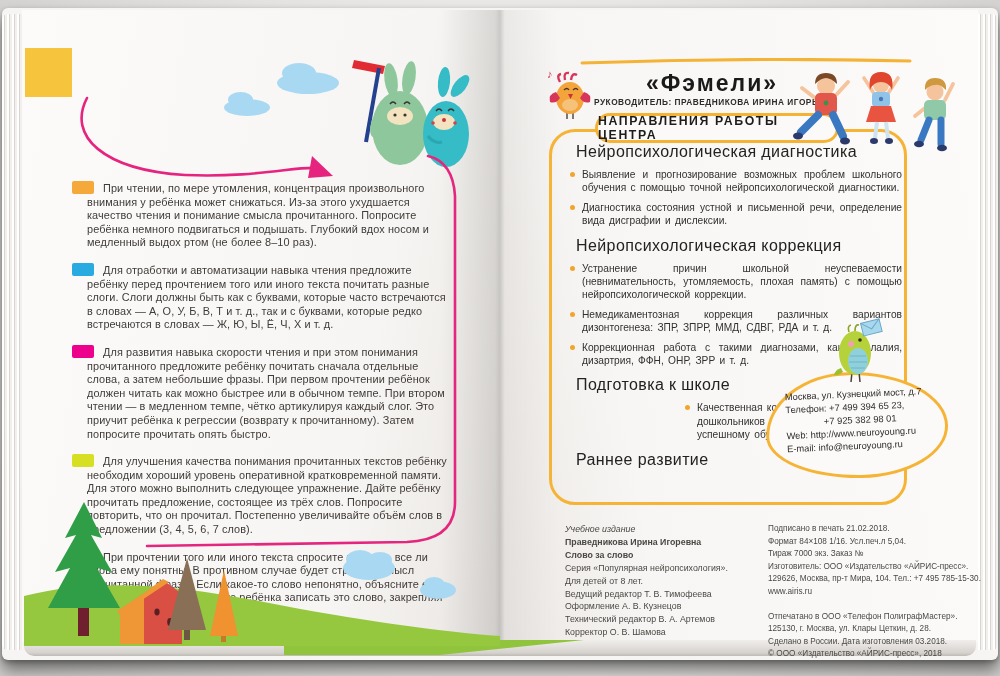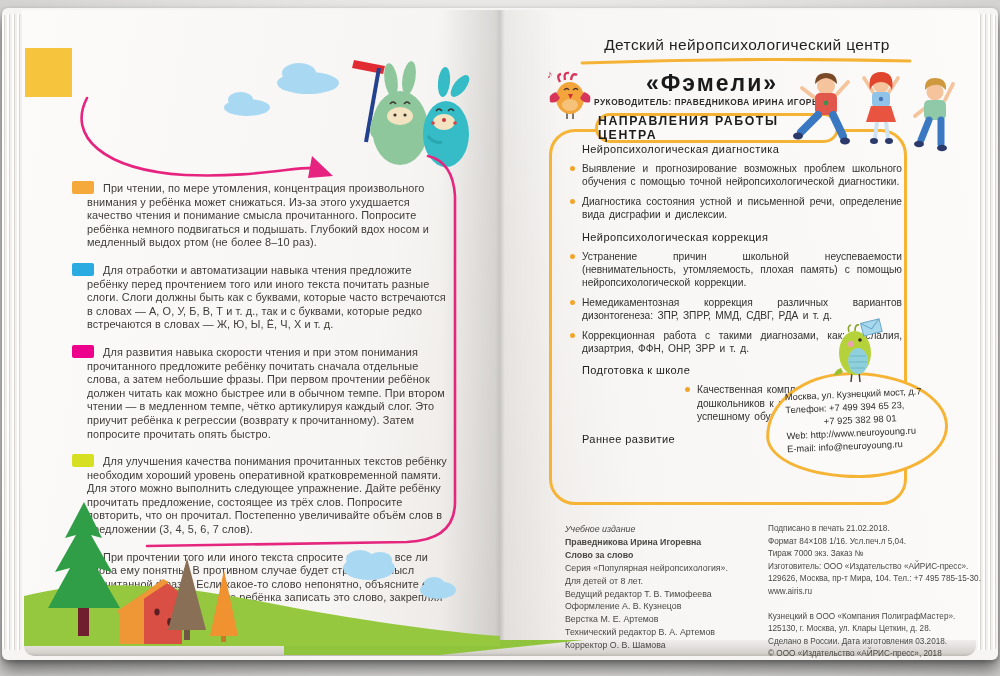--- a/index.html
+++ b/index.html
@@ -36,21 +36,21 @@
 
   
   .rp-title{left:582px;top:36px;width:330px;text-align:center;font-size:15.5px;color:#1e1e1e;letter-spacing:.4px;}
   .rp-name{left:582px;top:70px;width:260px;text-align:center;font-size:23px;color:#1a1a1a;letter-spacing:2px;font-weight:bold;}
   .rp-director{left:594px;top:97px;width:260px;font-size:8.3px;font-weight:bold;letter-spacing:.5px;color:#2e2c2a;}
   .dir-label{left:595px;top:113px;width:238px;height:24px;border:3px solid #f5b335;border-radius:16px;
              background:#fbfaf8;z-index:3;display:flex;align-items:center;justify-content:center;
              font-size:12.3px;font-weight:bold;letter-spacing:1.6px;color:#1d1d1d;}
   .dir-frame{left:549px;top:129px;width:352px;height:370px;border:3px solid #f6b437;border-radius:26px;z-index:1;}
   .sections{left:568px;top:143px;width:334px;z-index:2;}
-  .sec-title{font-size:11px;color:#242220;letter-spacing:.4px;margin:9px 0 7px 14px;}
+  .sec-title{font-size:16px;color:#242220;letter-spacing:.4px;margin:9px 0 7px 8px;}
   .sec:first-child .sec-title{margin-top:0;}
   .sec-item{display:flex;margin:0 0 6px 0;justify-content:flex-end;}
   .sec-item .dot{flex:0 0 auto;width:5px;height:5px;border-radius:50%;background:#f2a52c;margin:4px 7px 0 2px;}
   .sec-item .txt{font-size:10.2px;line-height:13.4px;color:#33312f;text-align:justify;word-spacing:1.5px;}
   .sec.narrow .sec-item .txt{width:205px;text-align:left;}
   .bubble{left:766px;top:372px;width:182px;height:106px;border:3px solid #f6b437;background:#fbfaf8;z-index:2;
           border-radius:46% 54% 48% 52% / 60% 52% 48% 40%;transform:rotate(-1deg);box-sizing:border-box;
           padding:13px 8px 0 17px;font-size:9.3px;line-height:13px;color:#2e2c2a;}
   .bubble .rot{transform:rotate(-1.5deg);}
   .bubble .ind{padding-left:38px;}
@@ -149,21 +149,20 @@
       </g>
       <g fill="#a9d9f2">
         <ellipse cx="345" cy="70" rx="26" ry="12"></ellipse>
           <ellipse cx="336" cy="61" rx="14" ry="9"></ellipse>
           <ellipse cx="356" cy="62" rx="12" ry="8"></ellipse>
         <ellipse cx="414" cy="92" rx="18" ry="9"></ellipse>
           <ellipse cx="410" cy="85" rx="10" ry="6"></ellipse>
       </g>
     </svg>
 
-    <div class="abs rp-title">Детский нейропсихологический центр</div>
     <svg class="abs" style="left:580px;top:58px;" width="332" height="8" viewBox="0 0 332 8">
       <path d="M2,5 Q166,-1 330,3" fill="none" stroke="#f5b335" stroke-width="3" stroke-linecap="round"></path>
     </svg>
     <div class="abs rp-name">«Фэмели»</div>
     <div class="abs rp-director">РУКОВОДИТЕЛЬ: ПРАВЕДНИКОВА ИРИНА ИГОРЕВНА</div>
 
     <svg class="abs" style="left:546px;top:68px;" width="48" height="52" viewBox="0 0 48 52">
       <text x="1" y="10" font-size="11" fill="#d6365a">♪</text>
       <line x1="21" y1="44" x2="21" y2="51" stroke="#4a4038" stroke-width="1.4"></line>
       <line x1="27" y1="44" x2="27" y2="51" stroke="#4a4038" stroke-width="1.4"></line>
@@ -288,30 +287,29 @@
     </svg>
 
     <div class="abs colo colo-l">
       <div class="it">Учебное издание</div>
       <div class="b">Праведникова Ирина Игоревна</div>
       <div class="b">Слово за слово</div>
       <div>Серия «Популярная нейропсихология».</div>
       <div>Для детей от 8 лет.</div>
       <div>Ведущий редактор Т. В. Тимофеева</div>
       <div>Оформление А. В. Кузнецов</div>
-      <div>Верстка М. Е. Артемов</div>
       <div>Технический редактор В. А. Артемов</div>
       <div>Корректор О. В. Шамова</div>
     </div>
     <div class="abs colo colo-r">
       <div>Подписано в печать 21.02.2018.</div>
       <div>Формат 84×108 1/16. Усл.печ.л 5,04.</div>
       <div>Тираж 7000 экз. Заказ №</div>
       <div>Изготовитель: ООО «Издательство «АЙРИС-пресс».</div>
       <div>129626, Москва, пр-т Мира, 104. Тел.: +7 495 785-15-30.</div>
       <div>www.airis.ru</div>
-      <div class="gap">Кузнецкий в ООО «Компания ПолиграфМастер».</div>
+      <div class="gap">Отпечатано в ООО «Телефон ПолиграфМастер».</div>
       <div>125130, г. Москва, ул. Клары Цеткин, д. 28.</div>
       <div>Сделано в России. Дата изготовления 03.2018.</div>
       <div>© ООО «Издательство «АЙРИС-пресс», 2018</div>
     </div>
   </div>
 </div>
 
 </body></html>

